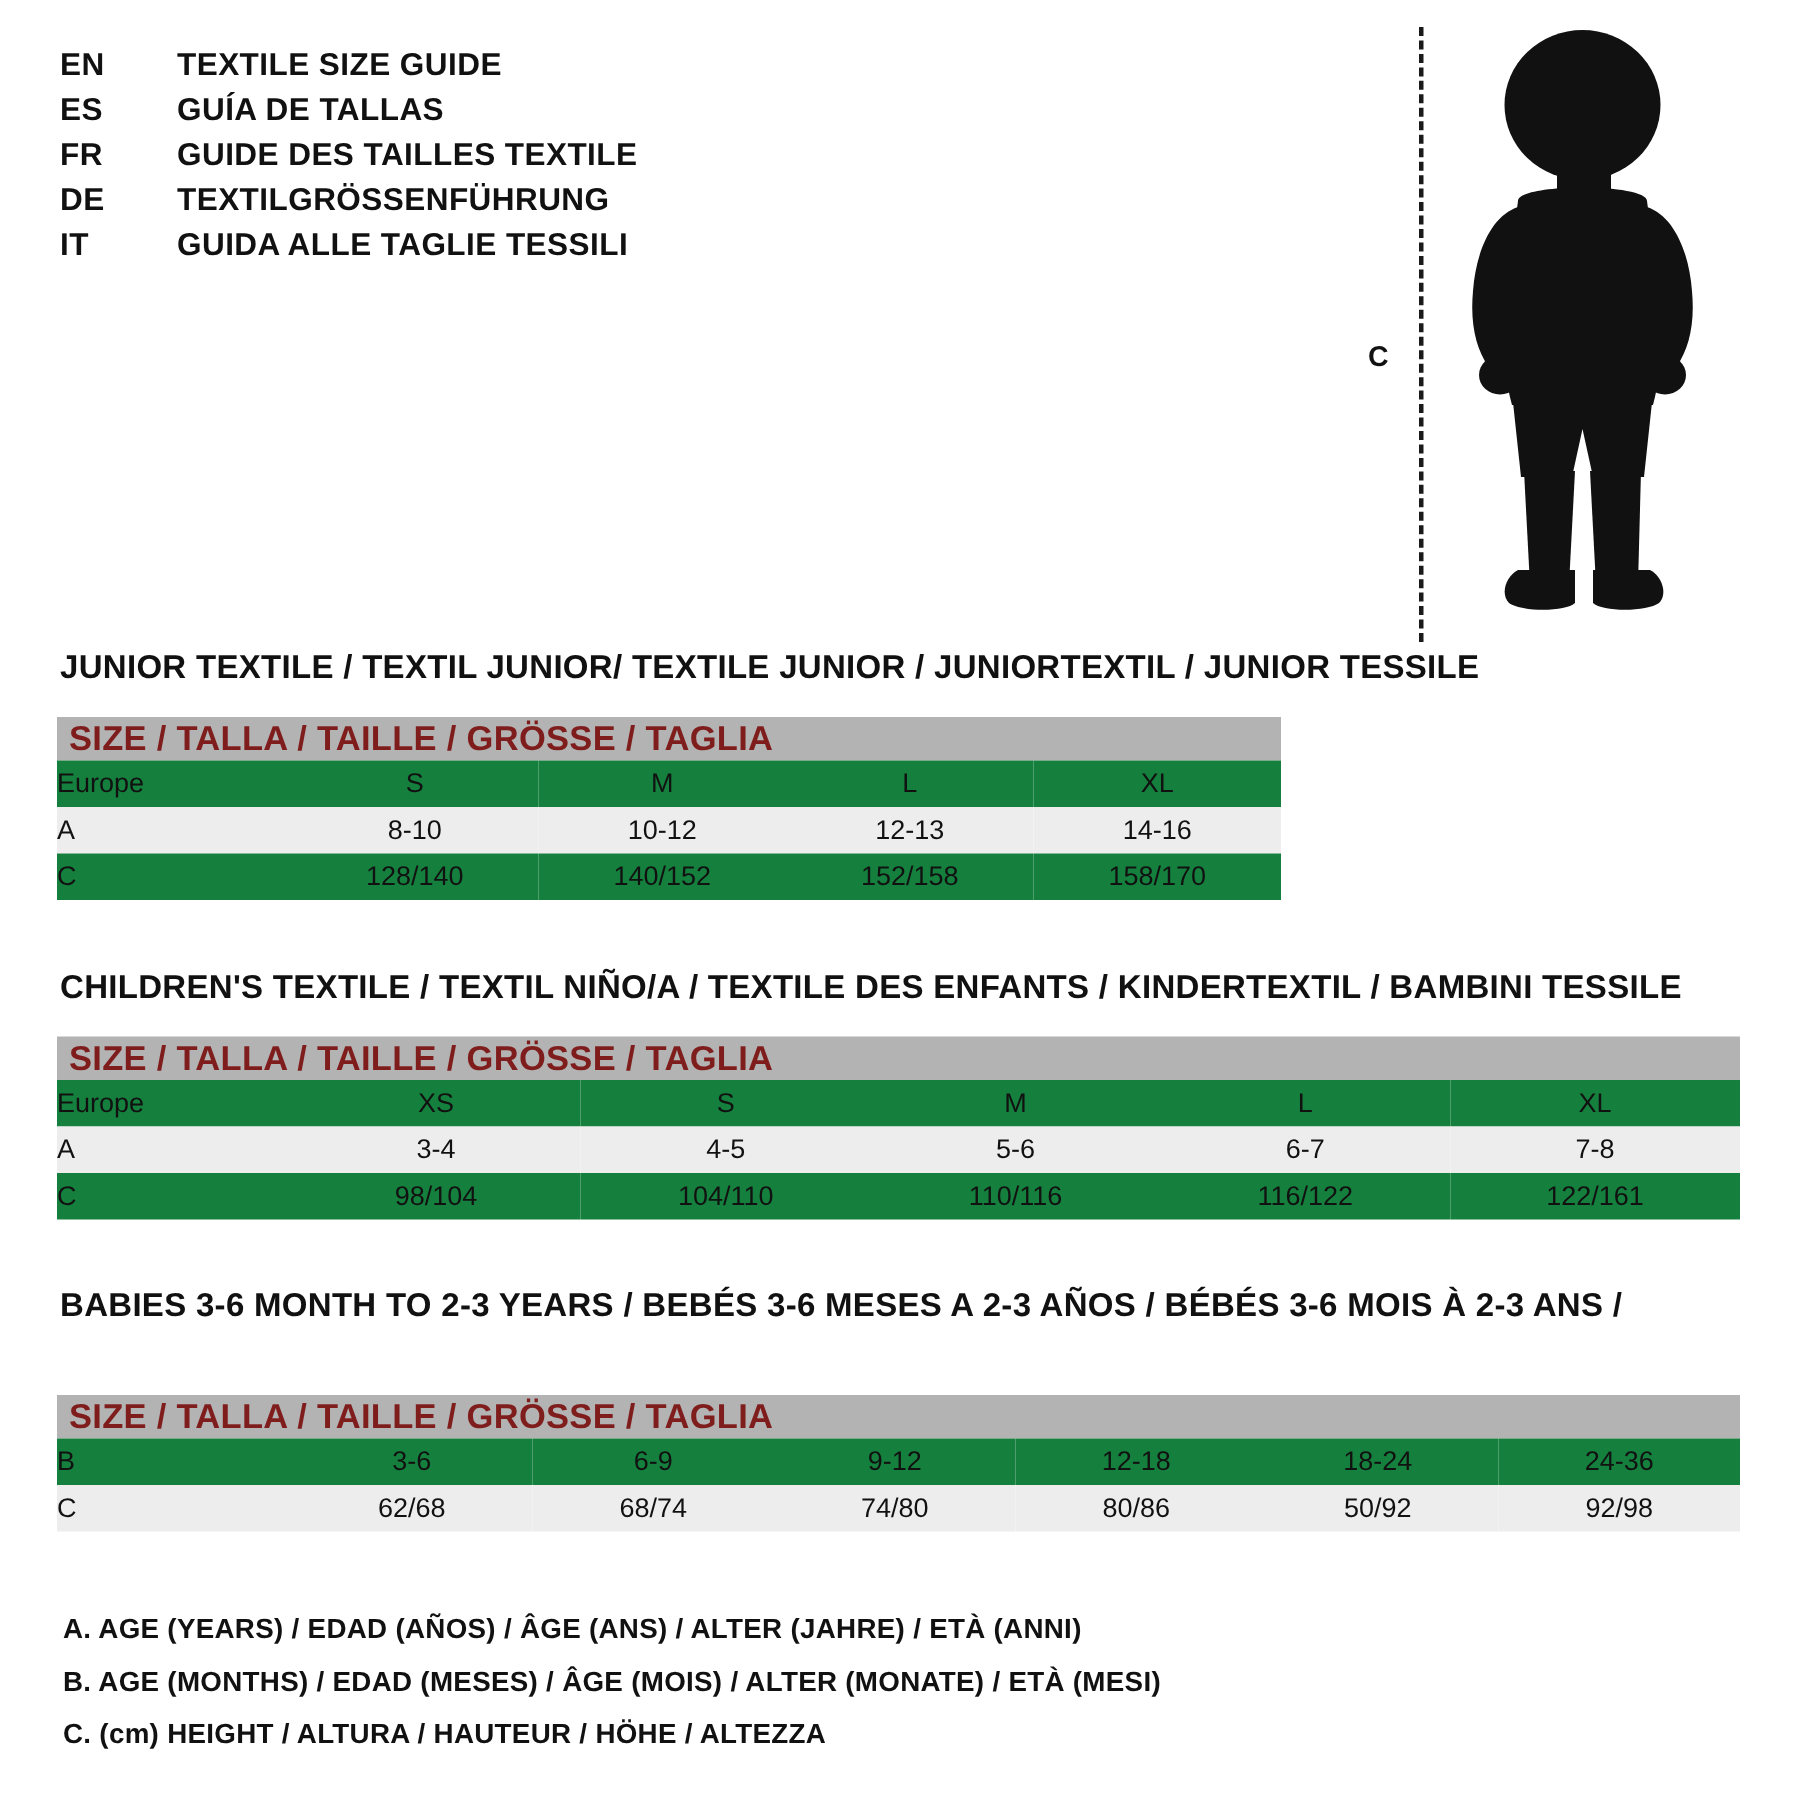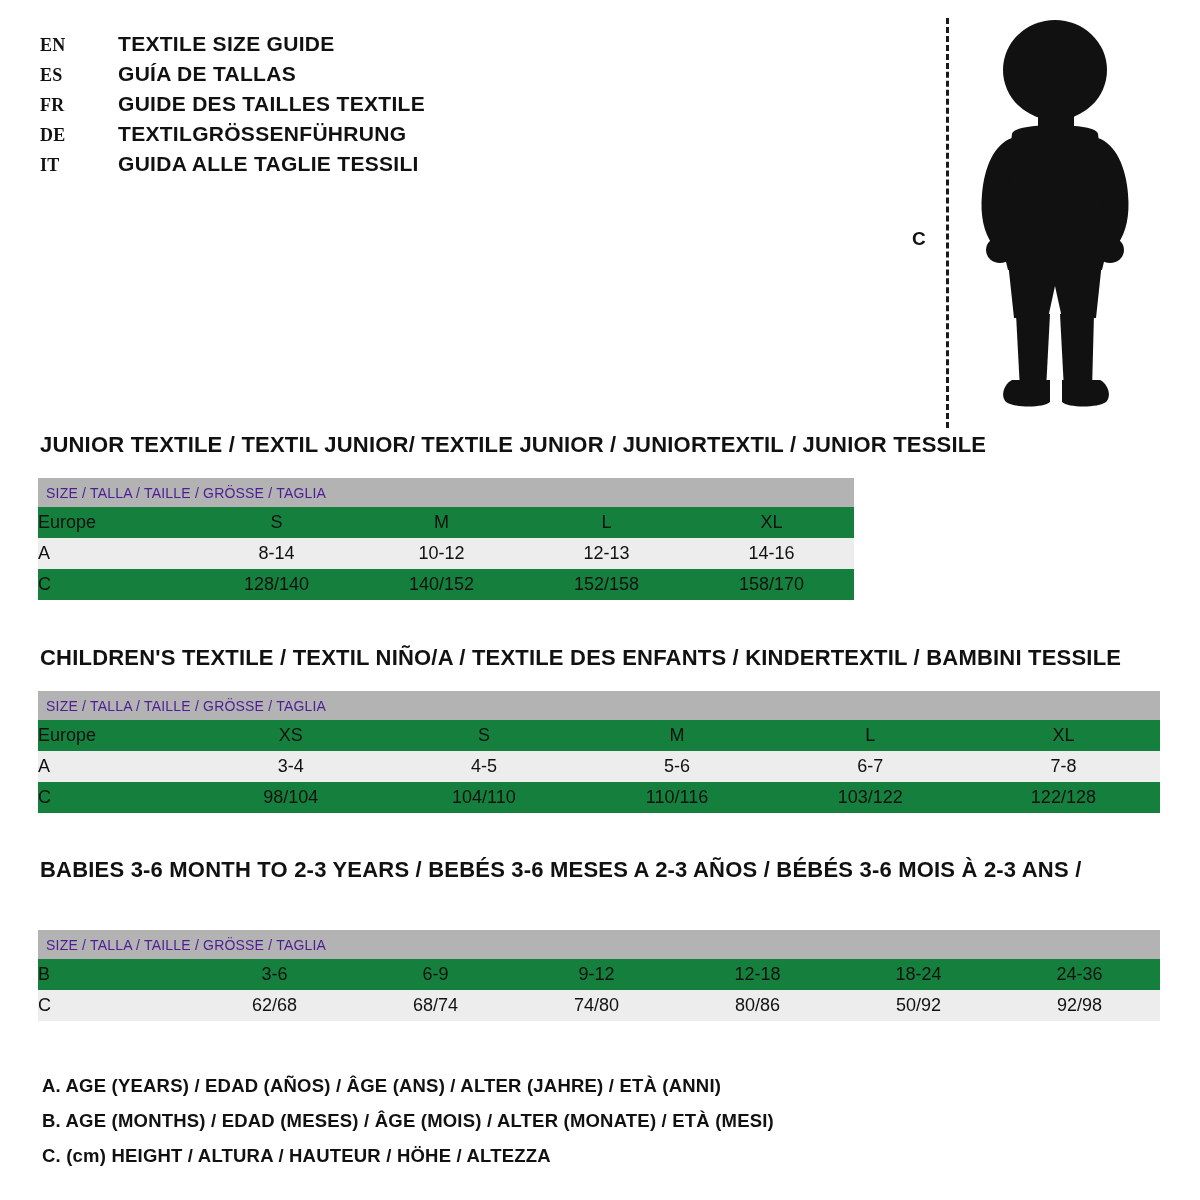--- a/index.html
+++ b/index.html
@@ -23,24 +23,23 @@
     top: 32px;
     width: 560px;
   }
   .lang-row {
     display: flex;
     align-items: baseline;
     height: 30px;
   }
   .lang-code {
     width: 78px;
-    font-size: 18px;
+    font-size: 21px;
     font-weight: 700;
     letter-spacing: 0.3px;
-    font-family: Liberation Serif, serif;
   }
   .lang-text {
     font-size: 21px;
     font-weight: 700;
     letter-spacing: 0.3px;
   }
 
   
   .figure-area {
     position: absolute;
@@ -89,23 +88,23 @@
     border-collapse: collapse;
     font-size: 18px;
   }
   .size-table td {
     padding: 0;
     height: 31px;
     vertical-align: middle;
   }
   .hdr-bar td {
     background: #b3b3b3;
-    color: #4c1d95;
-    font-weight: 400;
-    font-size: 14px;
+    color: #7f1d1d;
+    font-weight: 700;
+    font-size: 23px;
     padding-left: 8px;
     letter-spacing: 0.2px;
     height: 29px;
   }
   .row-white td { background: #15803d; }
   .row-grey td { background: #ededed; }
   .cell-label {
     padding-left: 8px;
     font-weight: 400;
     font-size: 18px;
@@ -217,21 +216,21 @@
   </tr>
   <tr class="row-white">
     <td class="cell-label" style="width:156px;">Europe</td>
     <td class="cell-val" style="width:165px;">S</td>
     <td class="cell-val" style="width:165px;">M</td>
     <td class="cell-val" style="width:165px;">L</td>
     <td class="cell-val" style="width:165px;">XL</td>
   </tr>
   <tr class="row-grey">
     <td class="cell-label">A</td>
-    <td class="cell-val">8-14</td>
+    <td class="cell-val">8-10</td>
     <td class="cell-val">10-12</td>
     <td class="cell-val">12-13</td>
     <td class="cell-val">14-16</td>
   </tr>
   <tr class="row-white">
     <td class="cell-label">C</td>
     <td class="cell-val">128/140</td>
     <td class="cell-val">140/152</td>
     <td class="cell-val">152/158</td>
     <td class="cell-val">158/170</td>
@@ -260,22 +259,22 @@
     <td class="cell-val">4-5</td>
     <td class="cell-val">5-6</td>
     <td class="cell-val">6-7</td>
     <td class="cell-val">7-8</td>
   </tr>
   <tr class="row-white">
     <td class="cell-label">C</td>
     <td class="cell-val">98/104</td>
     <td class="cell-val">104/110</td>
     <td class="cell-val">110/116</td>
-    <td class="cell-val">103/122</td>
-    <td class="cell-val">122/128</td>
+    <td class="cell-val">116/122</td>
+    <td class="cell-val">122/161</td>
   </tr>
 </tbody>
   </table>
 
 <div class="section-title two-line" style="top:855px;">
   <div>BABIES 3-6 MONTH TO 2-3 YEARS / BEBÉS 3-6 MESES A 2-3 AÑOS / BÉBÉS 3-6 MOIS À 2-3 ANS /</div>
 </div>
 
 <table class="size-table" style="left:38px; top:930px; width:1122px;">
   <tbody>

